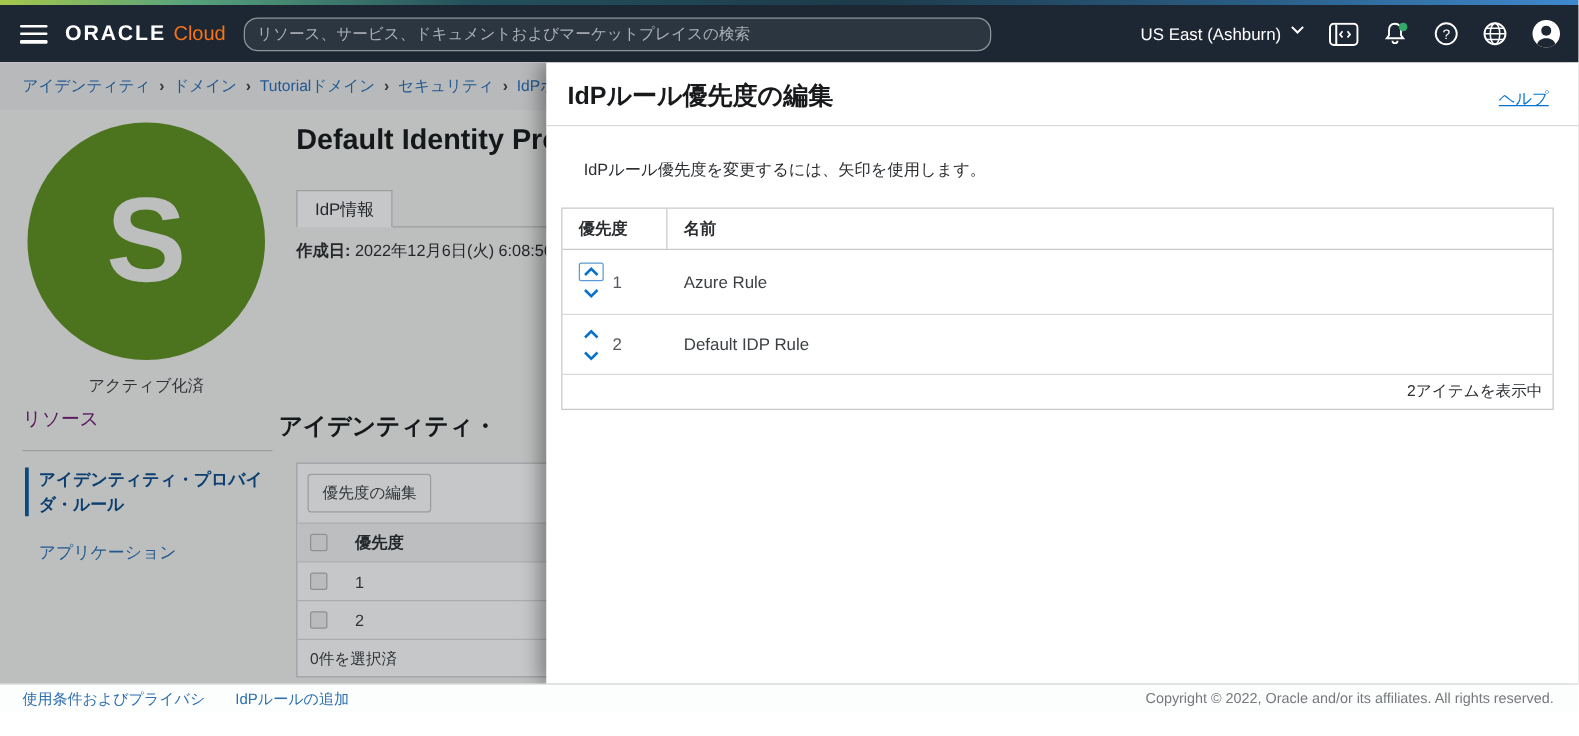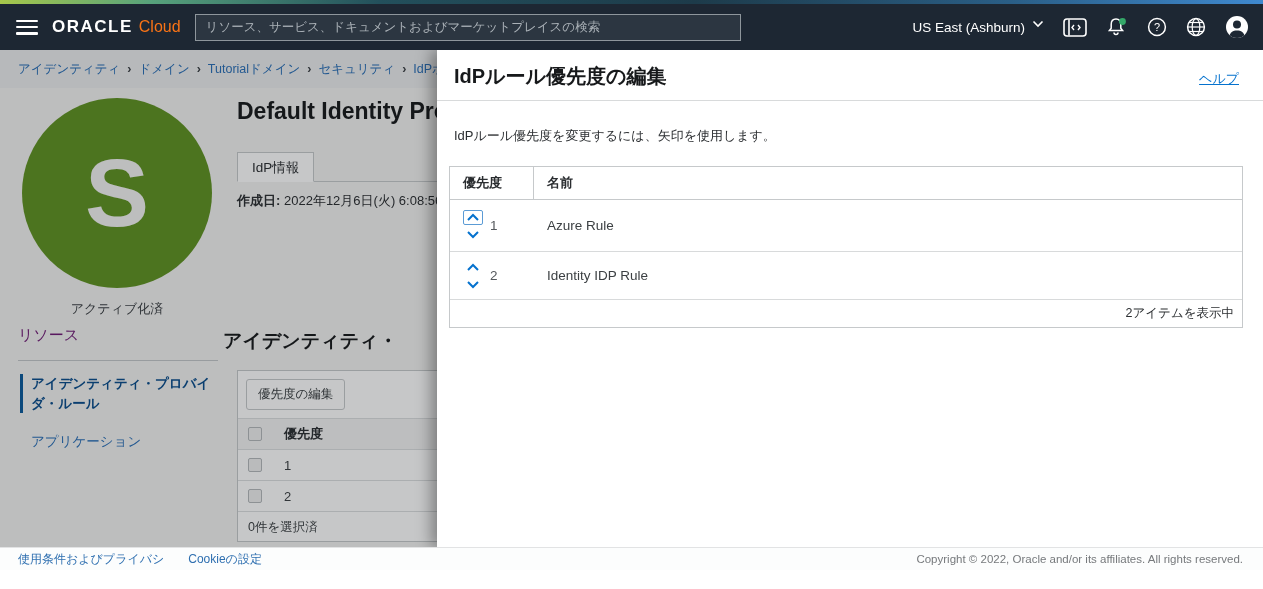--- a/index.html
+++ b/index.html
@@ -7,21 +7,21 @@
   .app { position:relative; width:1263px; height:589px; overflow:hidden; background:#fff; }
 
   
   .top-accent { height:4px; background:linear-gradient(to right,#a6c74b 0%,#57a27c 12%,#23505c 30%,#1d3b4a 55%,#2a5e86 80%,#3f89cf 100%); }
   .topbar { position:relative; height:46px; background:#1d2733; display:flex; align-items:center; padding:0 16px; }
   .hamburger { width:22px; height:15px; display:flex; flex-direction:column; justify-content:space-between; cursor:pointer; margin-right:14px; }
   .hamburger span { display:block; height:2.5px; background:#fff; border-radius:1px; }
   .brand { display:flex; align-items:baseline; gap:6px; margin-right:14px; white-space:nowrap; }
   .brand-oracle { color:#fff; font-weight:bold; font-size:17px; letter-spacing:1.5px; }
   .brand-cloud { color:#f97316; font-size:16px; font-weight:300; }
-  .global-search { width:546px; height:27px; background:rgba(255,255,255,0.07); border:1px solid #8e969c; border-radius:0; color:#e8eaec; font-size:12.5px; padding:0 10px; outline:none; font-family:"Liberation Sans", sans-serif; }
+  .global-search { width:598px; height:27px; background:rgba(255,255,255,0.07); border:1px solid #8e969c; border-radius:11px; color:#e8eaec; font-size:12.5px; padding:0 10px; outline:none; font-family:"Liberation Sans", sans-serif; }
   .global-search::placeholder { color:#aab1b7; }
   .top-right { position:absolute; right:14px; top:0; height:46px; display:flex; align-items:center; gap:19px; }
   .region { display:flex; align-items:flex-start; gap:7px; color:#fff; font-size:13.5px; cursor:pointer; white-space:nowrap; }
   .tb-icon { display:flex; align-items:center; justify-content:center; cursor:pointer; }
 
   
   .content-wrap { position:relative; height:497px; background:#f3f3f2; overflow:hidden; }
   .breadcrumb { position:absolute; left:0; top:0; width:100%; height:38px; background:#ecedee; display:flex; align-items:center; padding-left:18px; font-size:12.5px; white-space:nowrap; }
   .crumb { color:#2a6fb7; cursor:pointer; }
   .crumb + .crumb::before { content:"›"; color:#3a3f44; font-weight:bold; margin:0 7px; cursor:default; }
@@ -53,21 +53,21 @@
   .mini-foot { display:flex; align-items:center; height:31px; border-top:1px solid #dcdee0; font-size:12.5px; color:#3c4043; padding-left:10px; }
 
   .dim-overlay { position:absolute; inset:0; background:rgba(18,22,26,0.24); z-index:5; }
 
   
   .panel { position:absolute; left:437px; top:0; width:826px; height:497px; background:#fff; z-index:10; box-shadow:-6px 0 14px rgba(0,0,0,0.35); }
   .panel-header { position:relative; height:51px; border-bottom:1px solid #d8dadb;padding-left:33px; }
   .panel-title { position:absolute; left:17px; top:13px; font-size:20px; font-weight:bold; color:#17191b; }
   .help-link { position:absolute; right:24px; top:20px; font-size:13px; color:#0572ce; text-decoration:underline; cursor:pointer; }
   .panel-body { padding:26px 20px 0 12px; }
-  .panel-desc { font-size:13px; color:#2b2e31; margin-left:5px; margin-bottom:21px; }
+  .panel-desc { font-size:13px; color:#2b2e31; margin-left:18px; margin-bottom:21px; }
   .ptable { border:1px solid #c6c9cb; background:#fff; }
   .pt-head { display:grid; grid-template-columns:84px 1fr; height:33px; border-bottom:1px solid #c6c9cb; }
   .pt-head .cell { display:flex; align-items:center; font-size:13px; font-weight:bold; color:#2b2e31; padding-left:13px; }
   .pt-head .cell:first-child { border-right:1px solid #c6c9cb; }
   .pt-row { display:grid; grid-template-columns:84px 1fr; align-items:center; border-bottom:1px solid #d8dadb; }
   .pt-row.r1 { height:52px; } .pt-row.r2 { height:48px; }
   .prio-cell { display:flex; align-items:center; padding-left:13px; gap:7px; }
   .arrow-stack { display:flex; flex-direction:column; align-items:center; gap:2px; }
   .arrow-btn { width:20px; height:15px; display:flex; align-items:center; justify-content:center; cursor:pointer; border:1.5px solid transparent; border-radius:2px; }
   .arrow-btn.focused { border-color:#5b9bd5; }
@@ -250,27 +250,27 @@
                     </svg>
                 </div>
                 <div class="arrow-btn">
                   <svg width="14" height="9">
                       <polyline points="2,2 7,7 12,2" fill="none" stroke="#0572ce" stroke-width="2"></polyline>
                     </svg>
                 </div>
               </div>
               <span class="prio-num">2</span>
             </div>
-            <div class="name-cell">Identity IDP Rule</div>
+            <div class="name-cell">Default IDP Rule</div>
           </div>
           <div class="pt-foot">2アイテムを表示中</div>
         </div>
       </div>
     </aside>
   </div>
 
   <footer class="page-footer">
     <span class="foot-link">使用条件およびプライバシ</span>
-    <span class="foot-link">Cookieの設定</span>
+    <span class="foot-link">IdPルールの追加</span>
     <span class="copyright">Copyright © 2022, Oracle and/or its affiliates. All rights reserved.</span>
   </footer>
 
 </div>
 
 </body></html>

